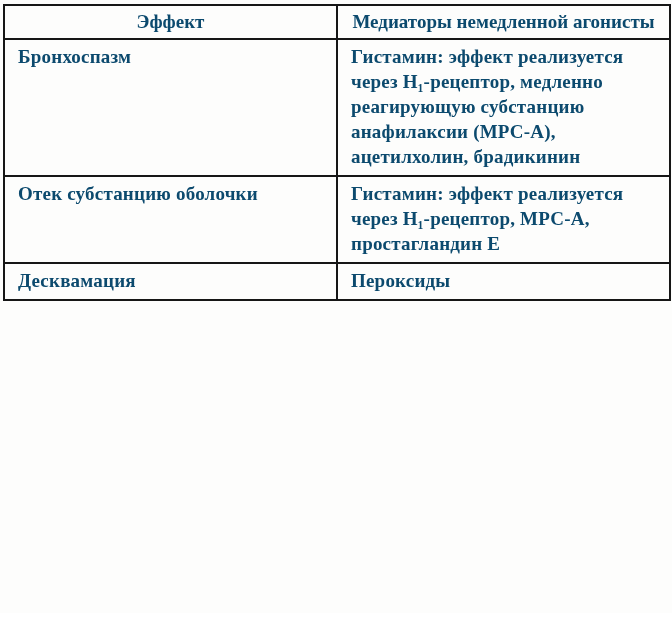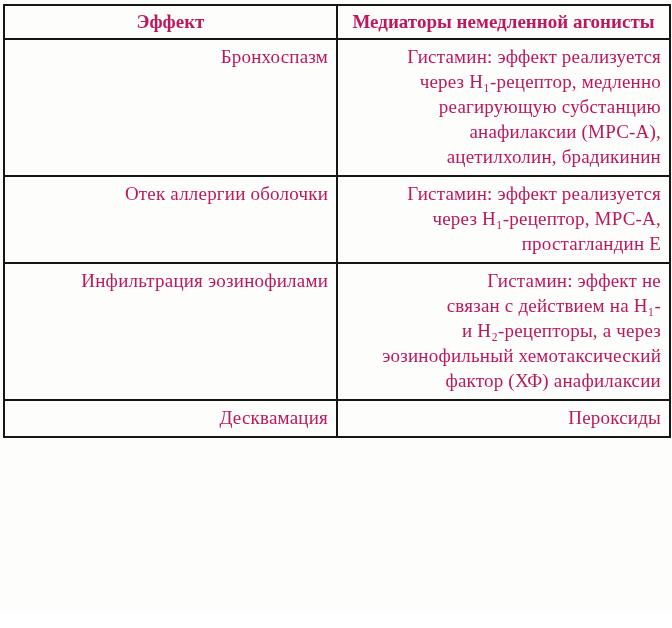--- a/index.html
+++ b/index.html
@@ -7,21 +7,21 @@
     padding: 0;
     background: #ffffff;
   }
   .page {
     width: 672px;
     height: 613px;
     background: #fdfdfc;
     box-sizing: border-box;
     padding: 4px 3px;
     font-family: "Liberation Serif", "DejaVu Serif", serif;
-    color: #be185d;
+    color: #0c4a6e;
     overflow: hidden;
   }
   table.med-table {
     width: 666px;
     border-collapse: collapse;
     table-layout: fixed;
     background: #fdfdfc;
   }
   table.med-table th,
   table.med-table td {
@@ -32,22 +32,22 @@
     line-height: 25px;
   }
   table.med-table th {
     font-weight: bold;
     text-align: center;
     padding: 3px 6px 4px 6px;
     white-space: nowrap;
     overflow: hidden;
   }
   table.med-table td {
-    font-weight: normal;
-    text-align: right;
+    font-weight: bold;
+    text-align: left;
     padding: 4px 8px 6px 13px;
     letter-spacing: 0.2px;
   }
   td.mediators-cell {
     white-space: pre-line;
     margin-left: 48px;
   }
   col.col-effect   { width: 333px; }
   col.col-mediator { width: 333px; }
 </style>
@@ -69,32 +69,24 @@
     <tbody>
       <tr>
         <td class="effect-cell">Бронхоспазм</td>
         <td class="mediators-cell">Гистамин: эффект реализуется
 через H₁-рецептор, медленно
 реагирующую субстанцию
 анафилаксии (МРС-А),
 ацетилхолин, брадикинин</td>
       </tr>
       <tr>
-        <td class="effect-cell">Отек аллергии оболочки</td>
+        <td class="effect-cell">Отек субстанцию оболочки</td>
         <td class="mediators-cell">Гистамин: эффект реализуется
 через H₁-рецептор, МРС-А,
 простагландин Е</td>
-      </tr>
-      <tr>
-        <td class="effect-cell">Инфильтрация эозинофилами</td>
-        <td class="mediators-cell">Гистамин: эффект не
-связан с действием на H₁-
-и H₂-рецепторы, а через
-эозинофильный хемотаксический
-фактор (ХФ) анафилаксии</td>
       </tr>
       <tr>
         <td class="effect-cell">Десквамация</td>
         <td class="mediators-cell">Пероксиды</td>
       </tr>
 
     </tbody>
   </table>
 </div>
 

